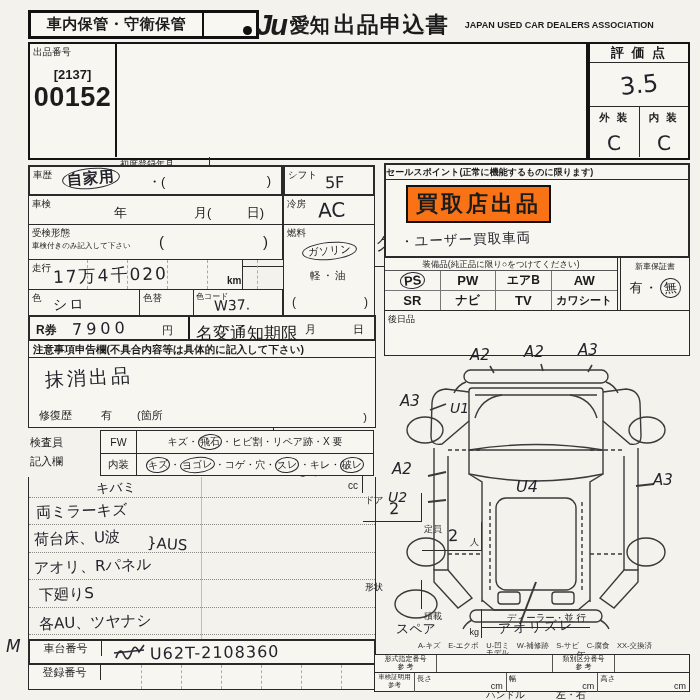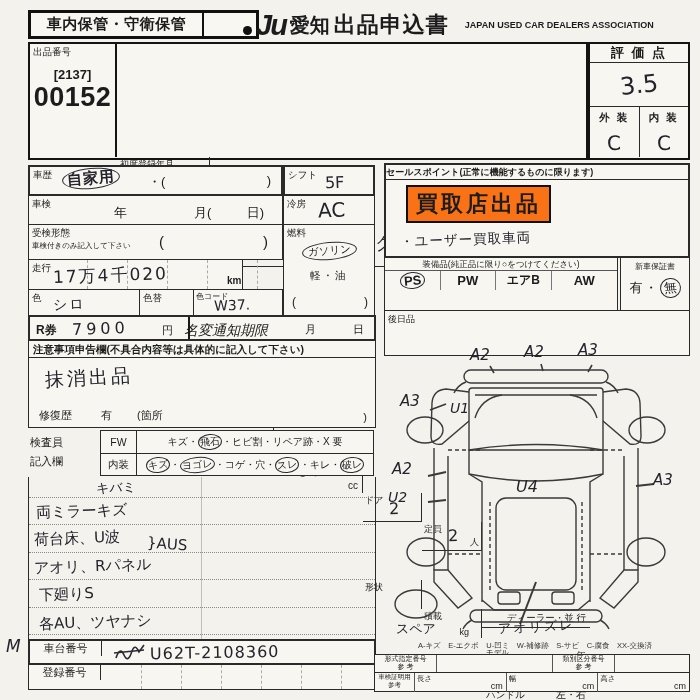--- a/index.html
+++ b/index.html
@@ -79,21 +79,21 @@
     <div class="abs cell" style="left:392px;top:55px;width:60px;height:29px;border-right:1.6px solid #2a2a2a;border-bottom:1.6px solid #2a2a2a;">
       <span class="lbl" style="position:absolute;left:2px;top:1px;font-size:9px;">定員</span>
       <span class="hw rot abs" style="left:26px;top:4px;font-size:16px;">2</span>
       <span class="abs" style="right:2px;bottom:1px;font-size:9px;">人</span>
     </div>
     <div class="abs cell" style="left:333px;top:84px;width:59px;height:29px;border-right:1.6px solid #2a2a2a;">
       <span class="lbl" style="position:absolute;left:2px;top:1px;font-size:9px;">形状</span>
     </div>
     <div class="abs cell" style="left:392px;top:84px;width:60px;height:29px;border-right:1.6px solid #2a2a2a;">
       <span class="lbl" style="position:absolute;left:2px;top:1px;font-size:9px;">積載</span>
-      <span class="abs" style="right:12px;bottom:1px;font-size:9px;">kg</span>
+      <span class="abs" style="right:2px;bottom:1px;font-size:9px;">kg</span>
     </div>
 
     <div class="abs cell" style="left:452px;top:55px;width:108px;height:19px;border-bottom:1.4px solid #2a2a2a;display:flex;align-items:center;justify-content:flex-end;padding-right:4px;font-size:9.5px;">
       <span>ディーラー・並 行</span>
     </div>
     <div class="abs cell" style="left:452px;top:74px;width:108px;height:19px;border-bottom:1.4px solid #2a2a2a;display:flex;align-items:center;justify-content:space-between;padding:0 4px;">
       <span style="font-size:7.5px;line-height:1;width:26px;">モデル年式</span>
       <span style="font-size:10px;">年</span>
     </div>
     <div class="abs cell" style="left:452px;top:93px;width:108px;height:20px;display:flex;align-items:center;justify-content:space-between;padding:0 4px;">
@@ -172,21 +172,21 @@
     <span class="circ abs" style="left:18px;top:17px;font-size:10.5px;padding:1px 5px;">ガソリン</span>
     <span class="abs" style="left:26px;top:44px;font-size:10.5px;letter-spacing:2px;">軽・油</span>
     <span class="abs" style="left:8px;bottom:4px;font-size:12px;letter-spacing:8px;">(　　　)</span>
   </div>
 
   <div class="abs bx" style="left:28px;top:315px;width:348px;height:26px;border-width:2.2px;">
     <span class="abs" style="left:6px;top:5px;font-size:12px;font-weight:bold;">R券</span>
     <span class="hw rot abs" style="left:42px;top:2px;font-size:16px;letter-spacing:4px;">7900</span>
     <span class="abs" style="left:132px;top:6px;font-size:11px;">円</span>
     <div class="abs" style="left:158px;top:0;bottom:0;border-left:2px solid #1a1a1a;"></div>
-    <span class="abs" style="left:154px;top:5px;font-size:14px;font-style:italic;">名変通知期限</span>
+    <span class="abs" style="left:166px;top:5px;font-size:17px;">名変通知期限</span>
     <span class="abs" style="left:275px;top:5px;font-size:11px;">月</span>
     <span class="abs" style="right:10px;top:5px;font-size:11px;">日</span>
   </div>
 
   <div class="abs bx" style="left:28px;top:340px;width:348px;height:88px;">
     <div class="cell" style="height:17px;border-bottom:1.6px solid #2a2a2a;font-size:10.5px;font-weight:bold;padding:2px 0 0 4px;box-sizing:border-box;">注意事項申告欄(不具合内容等は具体的に記入して下さい)</div>
     <span class="hw abs" style="left:16px;top:24px;font-size:19px;letter-spacing:3px;transform:rotate(-3deg);">抹消出品</span>
     <span class="abs" style="left:10px;bottom:4px;font-size:11px;">修復歴</span>
     <span class="abs" style="left:72px;bottom:4px;font-size:11px;">有</span>
     <span class="abs" style="left:108px;bottom:4px;font-size:11px;">(箇所</span>
@@ -278,20 +278,26 @@
 
   <div class="abs bx" style="left:384px;top:257px;width:234px;height:54px;">
     <div class="cell" style="height:13px;border-bottom:1px solid #555;font-size:8.5px;text-align:center;padding-top:1px;box-sizing:border-box;">装備品(純正品に限り○をつけてください)</div>
     <div style="display:flex;height:19px;">
       <div class="cell" style="flex:1;border-right:1px solid #777;display:flex;align-items:center;justify-content:center;">
           <span class="circ" style="font-size:13px;font-weight:bold;padding:0 3px;">PS</span>
         </div>
       <div class="cell" style="flex:1;border-right:1px solid #777;display:flex;align-items:center;justify-content:center;font-size:13px;font-weight:bold;">PW</div>
       <div class="cell" style="flex:1;border-right:1px solid #777;display:flex;align-items:center;justify-content:center;font-size:12px;font-weight:bold;">エアB</div>
       <div class="cell" style="flex:1.2;display:flex;align-items:center;justify-content:center;font-size:13px;font-weight:bold;">AW</div>
+    </div>
+    <div style="display:flex;height:19px;border-top:1px solid #777;">
+      <div class="cell" style="flex:1;border-right:1px solid #777;display:flex;align-items:center;justify-content:center;font-size:13px;font-weight:bold;">SR</div>
+      <div class="cell" style="flex:1;border-right:1px solid #777;display:flex;align-items:center;justify-content:center;font-size:12px;font-weight:bold;">ナビ</div>
+      <div class="cell" style="flex:1;border-right:1px solid #777;display:flex;align-items:center;justify-content:center;font-size:13px;font-weight:bold;">TV</div>
+      <div class="cell" style="flex:1.2;display:flex;align-items:center;justify-content:center;font-size:11px;font-weight:bold;">カワシート</div>
     </div>
   </div>
   <div class="abs bx" style="left:620px;top:257px;width:70px;height:54px;">
     <div style="font-size:8px;text-align:center;padding-top:3px;">新車保証書</div>
     <div style="display:flex;align-items:center;justify-content:center;gap:2px;margin-top:6px;font-size:13px;">
       <span>有</span>
       <span>・</span>
       <span class="circ" style="font-size:13px;padding:0 3px;">無</span>
     </div>
   </div>

